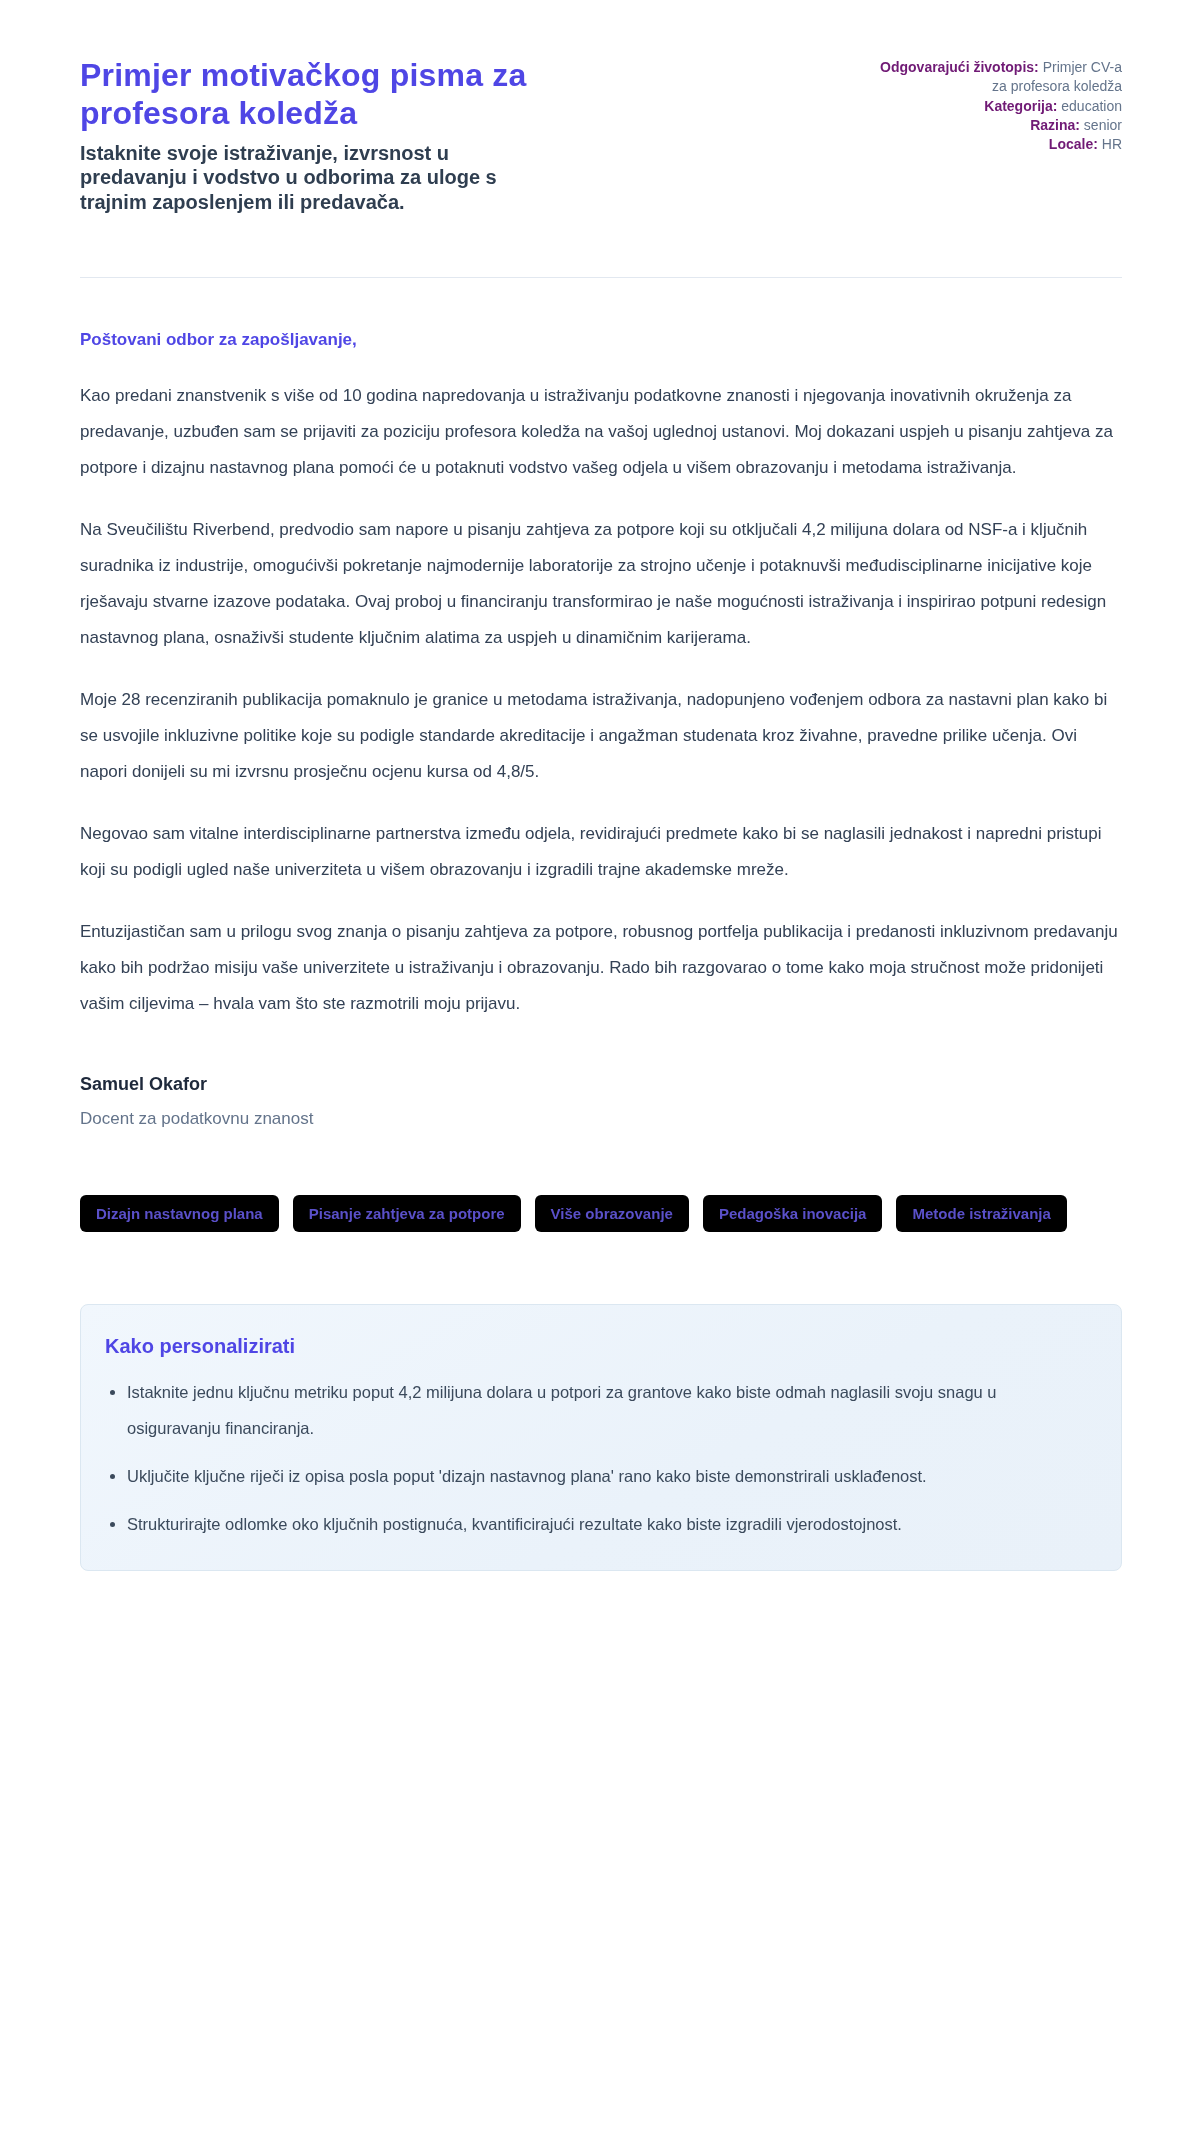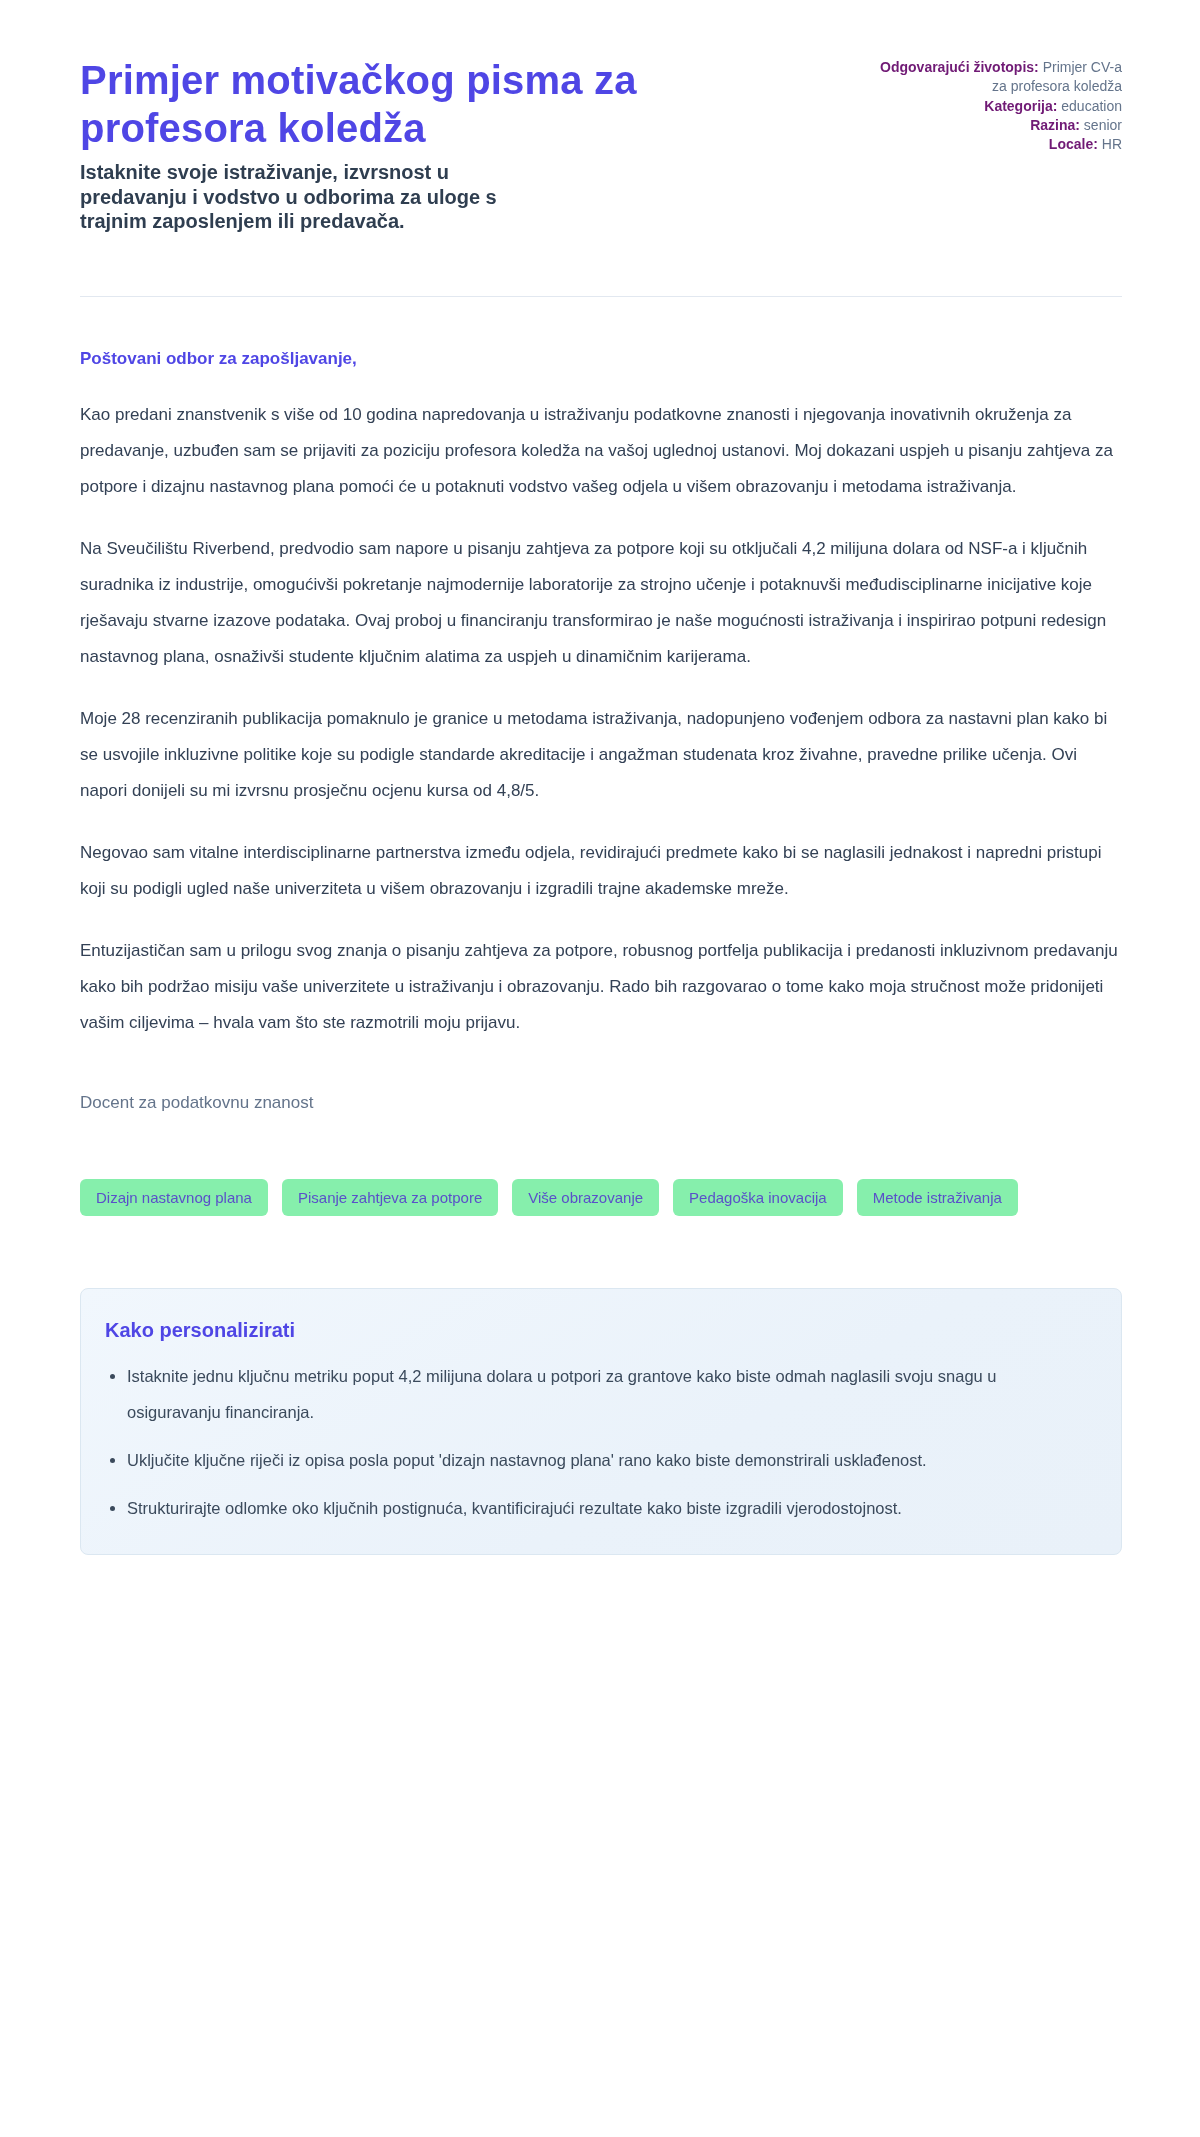--- a/index.html
+++ b/index.html
@@ -15,21 +15,21 @@
   }
   
   .header {
     display: flex;
     justify-content: space-between;
     align-items: flex-start;
   }
   .header-left { width: 580px; }
   .page-title {
     color: #4f46e5;
-    font-size: 40px;
+    font-size: 32px;
     font-weight: 700;
     line-height: 1.2;
     letter-spacing: 0.2px;
     margin-bottom: 8px;
   }
   .page-subtitle {
     color: #2f3e50;
     font-size: 20px;
     font-weight: 700;
     line-height: 1.23;
@@ -76,28 +76,29 @@
   }
   
   .tags {
     margin-top: 66px;
     display: flex;
     flex-wrap: wrap;
     gap: 14px;
     max-width: 1044px;
   }
   .tag-chip {
-    background: #86efac;
+    background: #000000;
     color: #5a50c9;
     font-size: 15px;
     line-height: 1;
     padding: 11px 16px;
     border-radius: 6px;
     white-space: nowrap;
     cursor: pointer;
+    font-weight: bold;
   }
   
   .tips-box {
     margin-top: 72px;
     background: linear-gradient(150deg, #f1f7fd 0%, #eaf2fa 60%, #e9f1f9 100%);
     border: 1px solid #dbe7f1;
     border-radius: 8px;
     padding: 30px 26px 28px 24px;
   }
   .tips-title {
@@ -154,20 +155,21 @@
   <section class="letter">
     <p class="letter-greeting">Poštovani odbor za zapošljavanje,</p>
     <div>
         <p class="body-paragraph">Kao predani znanstvenik s više od 10 godina napredovanja u istraživanju podatkovne znanosti i njegovanja inovativnih okruženja za predavanje, uzbuđen sam se prijaviti za poziciju profesora koledža na vašoj uglednoj ustanovi. Moj dokazani uspjeh u pisanju zahtjeva za potpore i dizajnu nastavnog plana pomoći će u potaknuti vodstvo vašeg odjela u višem obrazovanju i metodama istraživanja.</p>
         <p class="body-paragraph">Na Sveučilištu Riverbend, predvodio sam napore u pisanju zahtjeva za potpore koji su otključali 4,2 milijuna dolara od NSF-a i ključnih suradnika iz industrije, omogućivši pokretanje najmodernije laboratorije za strojno učenje i potaknuvši međudisciplinarne inicijative koje rješavaju stvarne izazove podataka. Ovaj proboj u financiranju transformirao je naše mogućnosti istraživanja i inspirirao potpuni redesign nastavnog plana, osnaživši studente ključnim alatima za uspjeh u dinamičnim karijerama.</p>
         <p class="body-paragraph">Moje 28 recenziranih publikacija pomaknulo je granice u metodama istraživanja, nadopunjeno vođenjem odbora za nastavni plan kako bi se usvojile inkluzivne politike koje su podigle standarde akreditacije i angažman studenata kroz živahne, pravedne prilike učenja. Ovi napori donijeli su mi izvrsnu prosječnu ocjenu kursa od 4,8/5.</p>
         <p class="body-paragraph">Negovao sam vitalne interdisciplinarne partnerstva između odjela, revidirajući predmete kako bi se naglasili jednakost i napredni pristupi koji su podigli ugled naše univerziteta u višem obrazovanju i izgradili trajne akademske mreže.</p>
         <p class="body-paragraph">Entuzijastičan sam u prilogu svog znanja o pisanju zahtjeva za potpore, robusnog portfelja publikacija i predanosti inkluzivnom predavanju kako bih podržao misiju vaše univerzitete u istraživanju i obrazovanju. Rado bih razgovarao o tome kako moja stručnost može pridonijeti vašim ciljevima – hvala vam što ste razmotrili moju prijavu.</p>
       </div>
     <div class="signature">
+      <div class="signature-name">Samuel Okafor</div>
       <div class="signature-role">Docent za podatkovnu znanost</div>
     </div>
   </section>
 
   <div class="tags">
       <span class="tag-chip">Dizajn nastavnog plana</span>
       <span class="tag-chip">Pisanje zahtjeva za potpore</span>
       <span class="tag-chip">Više obrazovanje</span>
       <span class="tag-chip">Pedagoška inovacija</span>
       <span class="tag-chip">Metode istraživanja</span>

